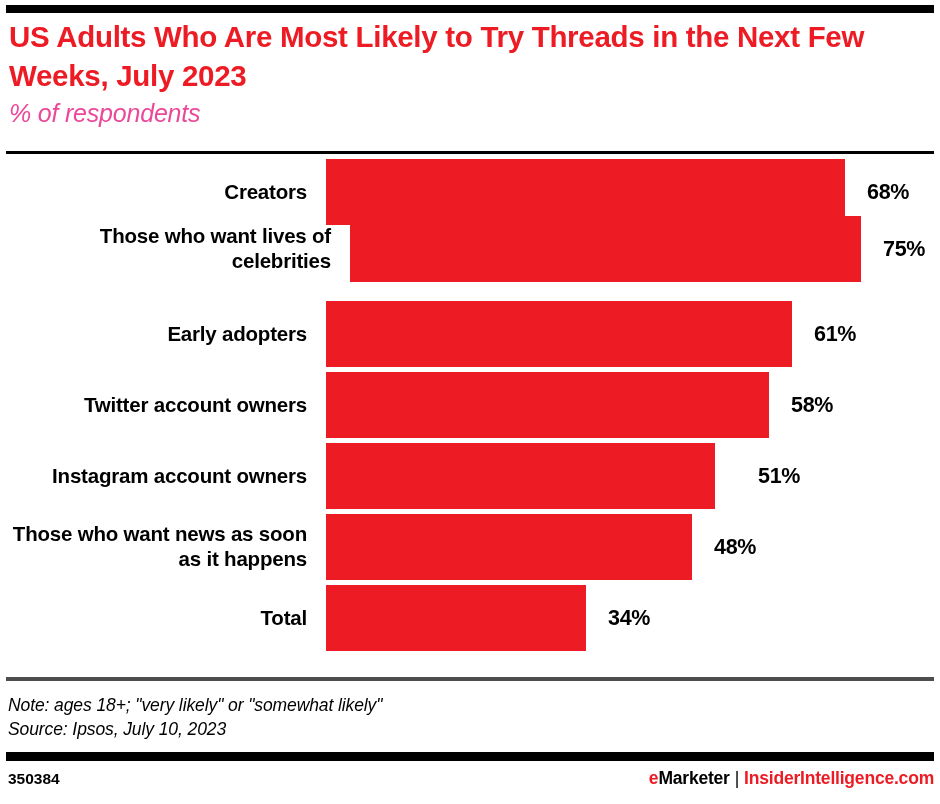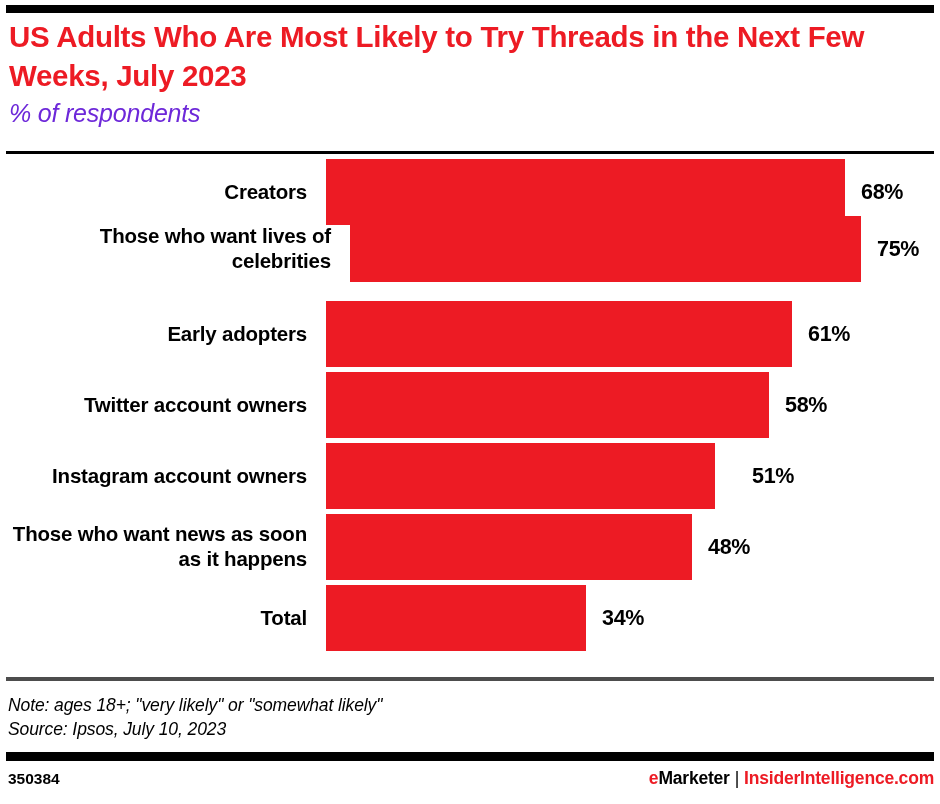--- a/index.html
+++ b/index.html
@@ -44,21 +44,21 @@
     line-height: 1.32;
     letter-spacing: -0.3px;
     color: #ED1B24;
     margin: 0;
     max-width: 880px;
   }
   .chart-subtitle {
     font-size: 25px;
     font-style: italic;
     font-weight: normal;
-    color: #6d28d9;
+    color: #ec4899;
     margin: 2px 0 0 0;
     line-height: 1.2;
     letter-spacing: -0.2px;
   }
 
   
   .header-rule {
     position: absolute;
     left: 6px;
     top: 151px;
@@ -108,21 +108,21 @@
   .bar-value {
     position: absolute;
     top: 0;
     height: 66px;
     display: flex;
     align-items: center;
     font-size: 21.5px;
     font-weight: bold;
     letter-spacing: -0.3px;
     color: #000000;
-    padding-left: 16px;
+    padding-left: 22px;
     white-space: nowrap;
   }
 
   
   .footer-rule {
     position: absolute;
     left: 6px;
     top: 677px;
     width: 928px;
     height: 4px;

